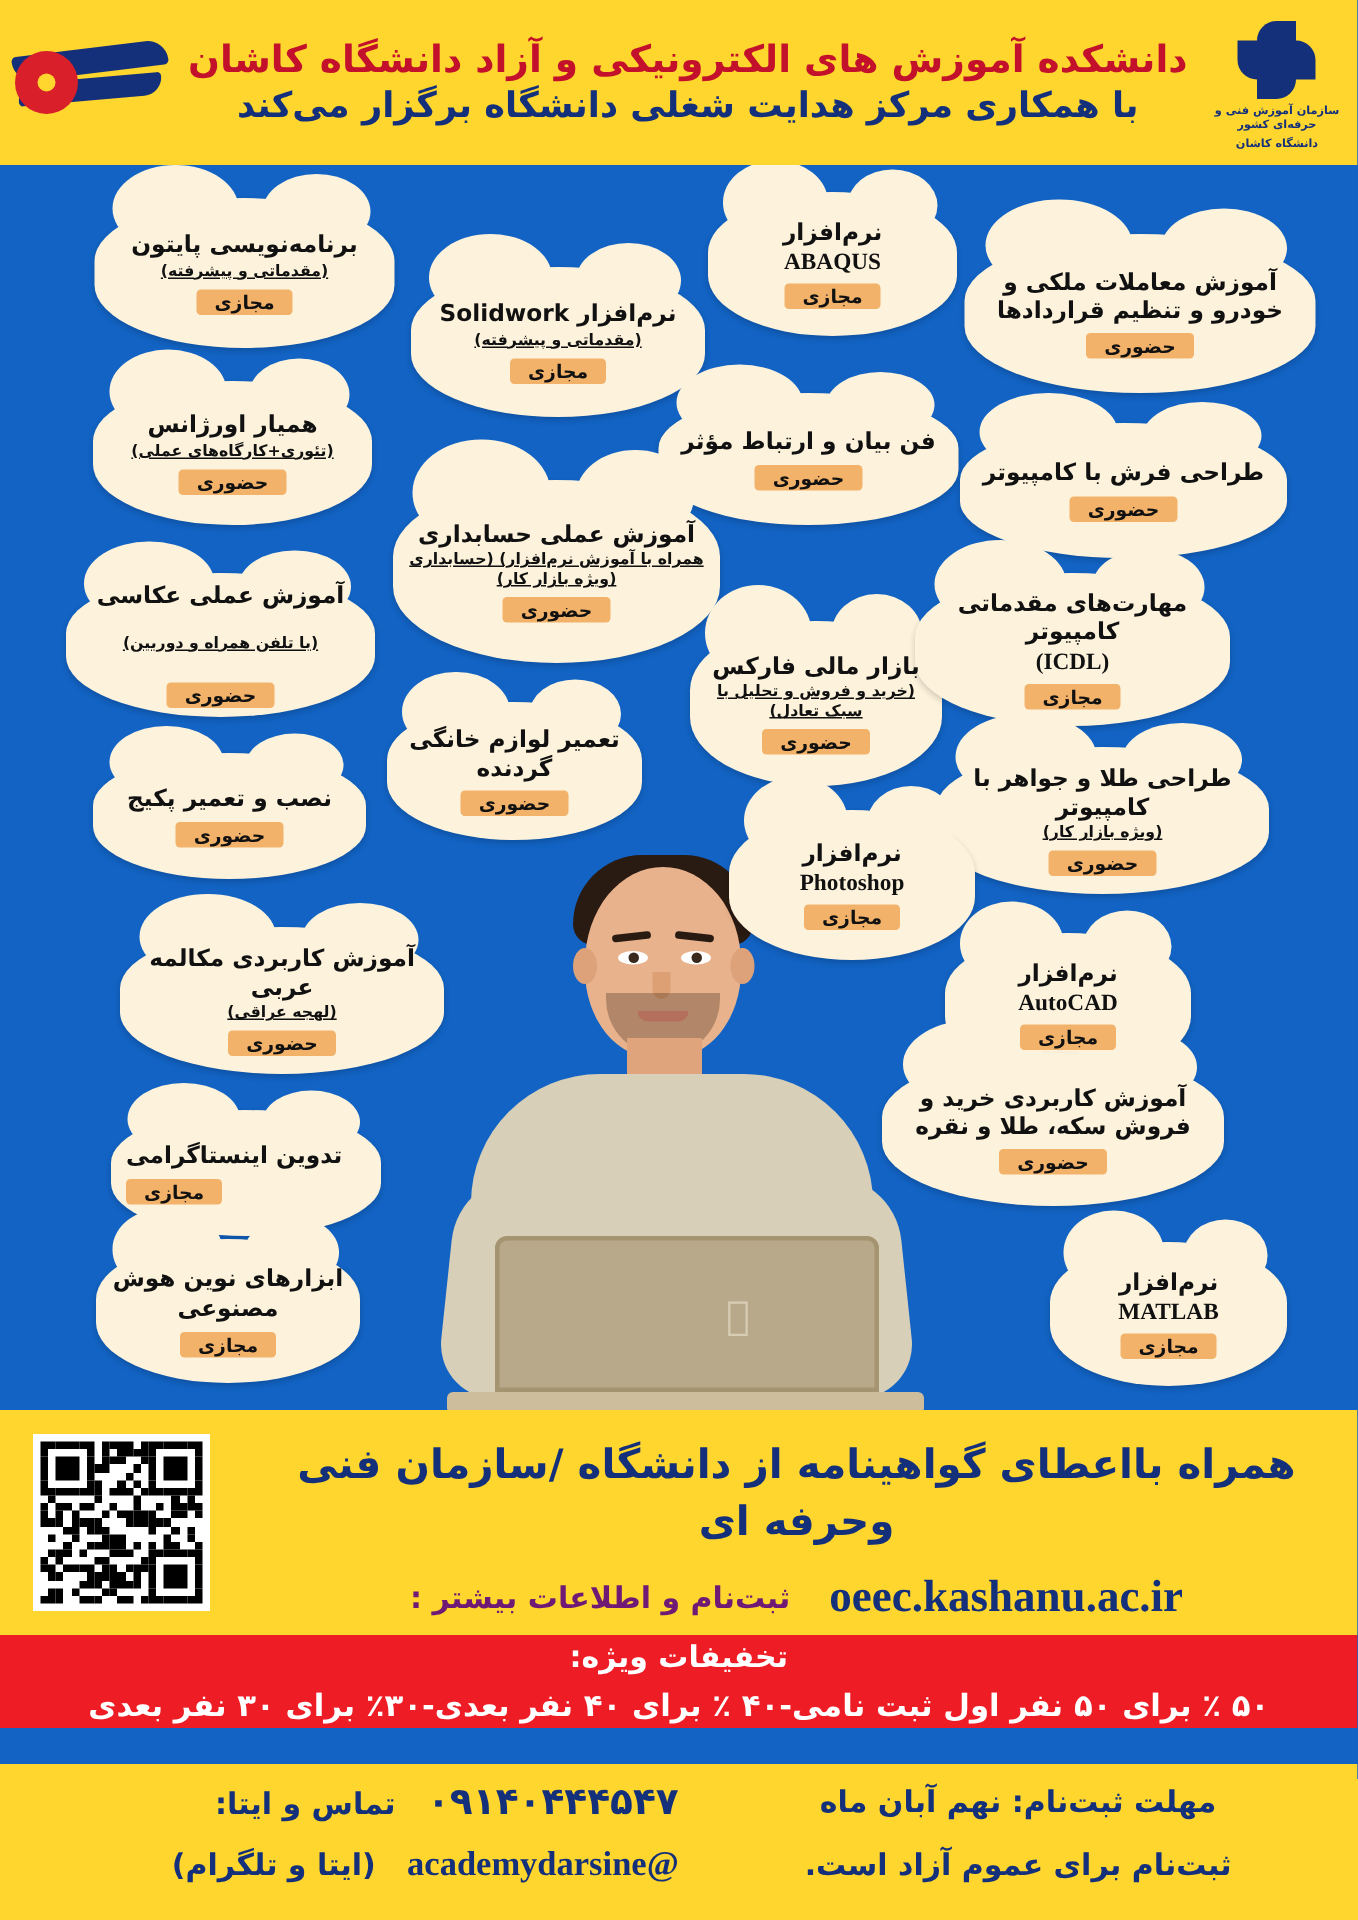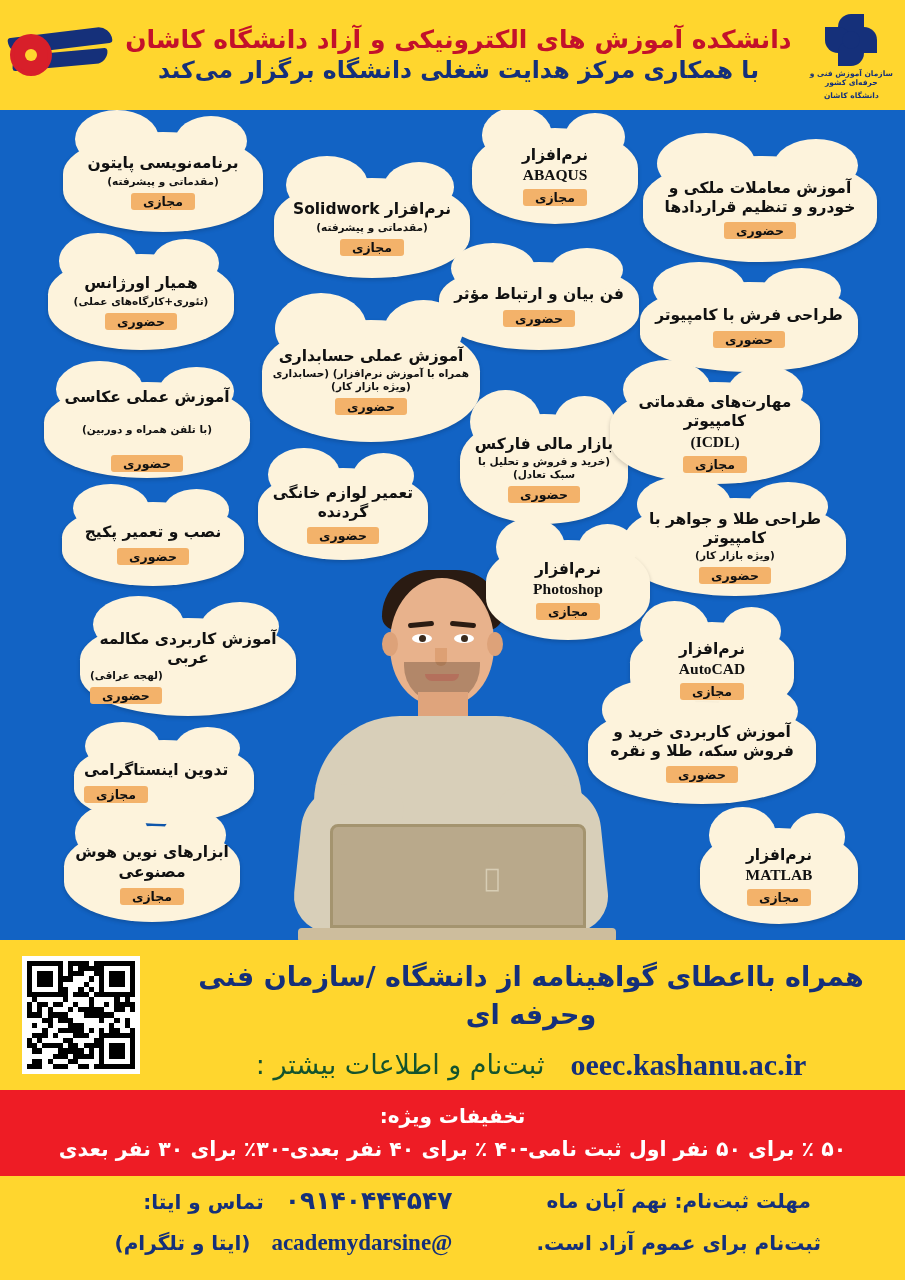--- a/index.html
+++ b/index.html
@@ -137,21 +137,21 @@
     color: #111;
     display: flex; flex-direction: column; align-items: center; justify-content: center;
     padding: 6px 10px;
   }
   .cloud::before, .cloud::after {
     content: ""; position: absolute; background: #fdf3dc; border-radius: 50%;
   }
   .cloud::before { width: 42%; height: 58%; left: 6%; top: -22%; }
   .cloud::after  { width: 36%; height: 50%; right: 8%; top: -16%; }
   .c-title { font-size: 15.5px; font-weight: bold; line-height: 1.25; position: relative; z-index: 2; }
-  .c-sub { font-size: 10.5px; font-weight: bold; line-height: 1.25; position: relative; z-index: 2; margin-top: 1px; }
+  .c-sub { font-size: 10.5px; font-weight: bold; line-height: 1.25; position: relative; z-index: 2; margin-top: 1px; text-decoration: underline; }
   .c-tag {
     margin-top: 5px; background: #f3b26a; color: #111; font-size: 12.5px; font-weight: bold;
     padding: 1px 12px; border-radius: 3px; position: relative; z-index: 2; white-space: nowrap;
   }
   .c-en { font-family: "Liberation Serif", "DejaVu Serif", serif; }
 
   
   .footer-yellow {
     position: absolute; top: 940px; left: 0; width: 905px; height: 150px;
     background: #ffd62e;
@@ -161,25 +161,25 @@
     background: #fff; padding: 5px;
   }
   .qr-grid { width: 108px; height: 108px; display: grid; grid-template-columns: repeat(21, 1fr); grid-template-rows: repeat(21, 1fr); }
   .qr-grid i { display:block; }
   .qr-grid i.on { background:#000; }
   .footer-y-text {
     position: absolute; right: 24px; top: 18px; width: 700px; text-align: center;
   }
   .fy-line1 { color: #15307a; font-size: 27px; font-weight: bold; line-height: 1.4; }
   .fy-line2 { margin-top: 14px; display: flex; align-items: center; justify-content: center; gap: 26px; }
-  .fy-label { color: #14532d; font-size: 27px; font-weight: normal; }
+  .fy-label { color: #701a75; font-size: 20px; font-weight: bold; }
   .fy-url { color: #15307a; font-size: 30px; font-weight: bold; font-family: "Liberation Serif", "DejaVu Serif", serif; }
 
   .footer-red {
-    position: absolute; top: 1090px; left: 0; width: 905px; height: 86px;
+    position: absolute; top: 1090px; left: 0; width: 905px; height: 62px;
     background: #ee1c25; color: #fff; text-align: center;
     display: flex; flex-direction: column; align-items: center; justify-content: center;
   }
   .fr-title { font-size: 20px; font-weight: bold; line-height: 1.4; }
   .fr-body { font-size: 20.5px; font-weight: bold; line-height: 1.5; margin-top: 4px; }
 
   .footer-bottom {
     position: absolute; top: 1176px; left: 0; width: 905px; height: 104px;
     background: #ffd62e; color: #15307a;
   }
@@ -261,21 +261,21 @@
     <div class="c-title">نرم‌افزار</div>
     <div class="c-title c-en">ABAQUS</div>
     <div class="c-tag">مجازی</div>
   </div>
 
   <div class="cloud" style="left:643px; top:46px; width:234px; height:106px;">
     <div class="c-title">آموزش معاملات ملکی و خودرو و تنظیم قراردادها</div>
     <div class="c-tag">حضوری</div>
   </div>
 
-  <div class="cloud" style="left:48px; top:144px; width:186px; height:96px;">
+  <div class="cloud" style="left:62px; top:144px; width:186px; height:96px;">
     <div class="c-title">همیار اورژانس</div>
     <div class="c-sub">(تئوری+کارگاه‌های عملی)</div>
     <div class="c-tag">حضوری</div>
   </div>
 
   <div class="cloud" style="left:439px; top:152px; width:200px; height:88px;">
     <div class="c-title">فن بیان و ارتباط مؤثر</div>
     <div class="c-tag">حضوری</div>
   </div>
 
@@ -323,21 +323,21 @@
     <div class="c-sub">(ویژه بازار کار)</div>
     <div class="c-tag">حضوری</div>
   </div>
 
   <div class="cloud" style="left:486px; top:430px; width:164px; height:100px;">
     <div class="c-title">نرم‌افزار</div>
     <div class="c-title c-en">Photoshop</div>
     <div class="c-tag">مجازی</div>
   </div>
 
-  <div class="cloud" style="left:80px; top:508px; width:216px; height:98px;align-items:flex-end;">
+  <div class="cloud" style="left:80px; top:508px; width:216px; height:98px;">
     <div class="c-title">آموزش کاربردی مکالمه عربی</div>
     <div class="c-sub">(لهجه عراقی)</div>
     <div class="c-tag">حضوری</div>
   </div>
 
   <div class="cloud" style="left:630px; top:512px; width:164px; height:96px;">
     <div class="c-title">نرم‌افزار</div>
     <div class="c-title c-en">AutoCAD</div>
     <div class="c-tag">مجازی</div>
   </div>

